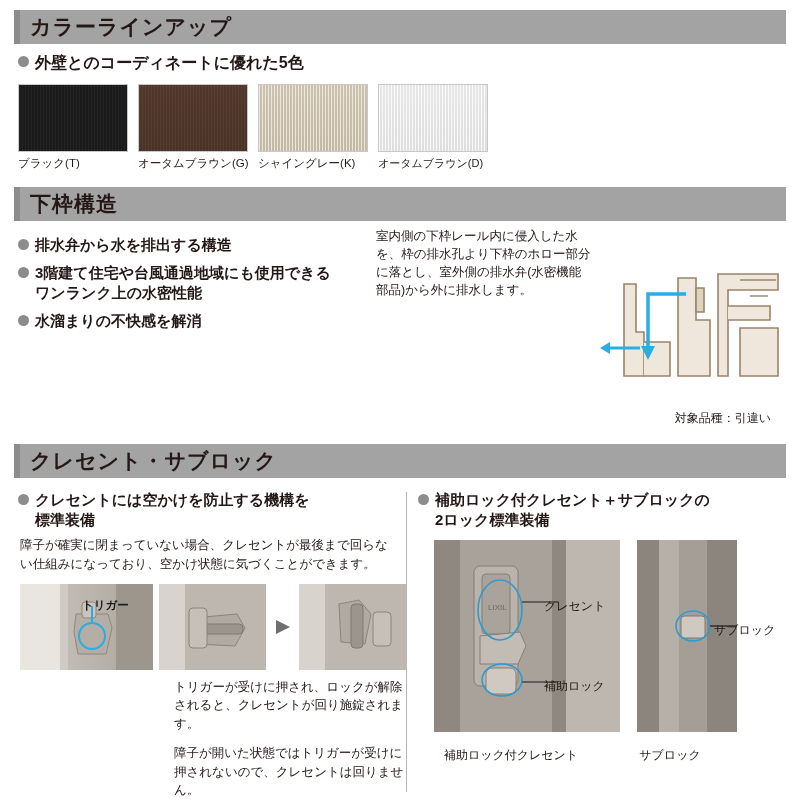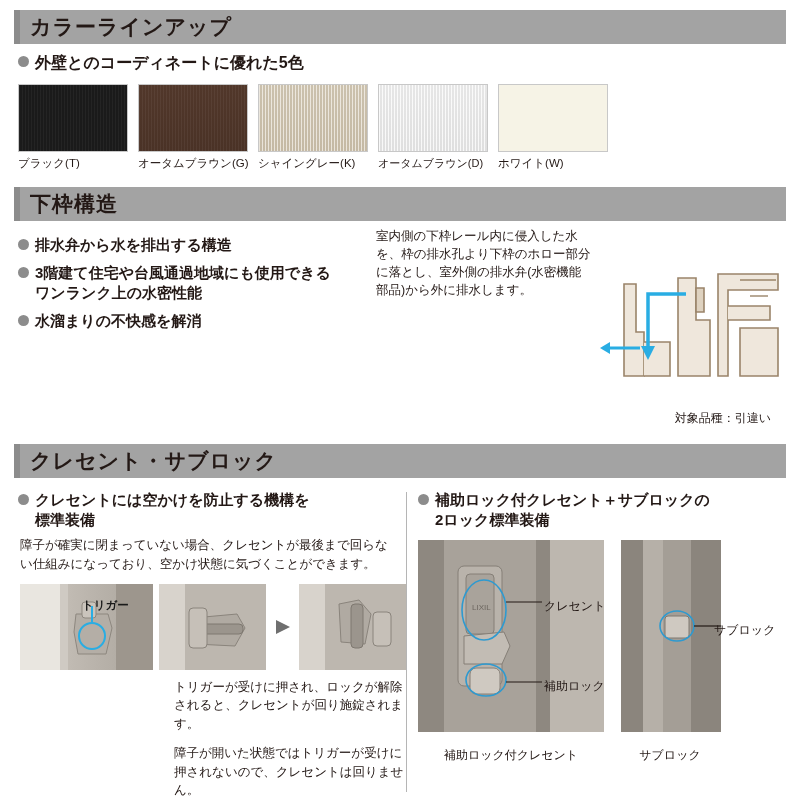--- a/index.html
+++ b/index.html
@@ -198,24 +198,20 @@
       <div class="swatch sw-brown"></div>
       <div class="swatch-label">オータムブラウン(G)</div>
     </div>
     <div class="swatch-col">
       <div class="swatch sw-shiny"></div>
       <div class="swatch-label">シャイングレー(K)</div>
     </div>
     <div class="swatch-col">
       <div class="swatch sw-silver"></div>
       <div class="swatch-label" style="font-size:11px;">オータムブラウン(D)</div>
-    </div>
-    <div class="swatch-col">
-      <div class="swatch sw-white"></div>
-      <div class="swatch-label">ホワイト(W)</div>
     </div>
   </div>
 
   <div class="sec-head" style="margin-top:16px;">
     <div class="bar"></div>
     <div class="txt">下枠構造</div>
   </div>
 
   <div class="two-col">
     <div class="col-left">
@@ -339,21 +335,21 @@
 
     <div class="cr-right">
       <div class="bullet" style="margin-left:0;">
         <div class="dot"></div>
         <div class="btxt">
           <div>補助ロック付クレセント＋サブロックの</div>
           <div>2ロック標準装備</div>
         </div>
       </div>
 
-      <div style="display:flex; gap:17px; margin-top:10px;">
+      <div style="display:flex; gap:17px; margin-top:10px;margin-left:16px;">
 
         <div class="photo" style="width:186px;height:192px;background:linear-gradient(90deg,#b4aea6 0%,#9e978f 100%);">
           <svg width="186" height="192" viewBox="0 0 186 192">
             <rect x="0" y="0" width="186" height="192" fill="#a8a29a"></rect>
             <rect x="0" y="0" width="26" height="192" fill="#8e8880"></rect>
             <rect x="130" y="0" width="56" height="192" fill="#bdb7af"></rect>
             <rect x="118" y="0" width="14" height="192" fill="#8e8880"></rect>
 
             <rect x="40" y="26" width="44" height="120" rx="6" fill="#b9b3ab" stroke="#857f77"></rect>
             <rect x="48" y="34" width="28" height="60" rx="4" fill="#a9a39b" stroke="#857f77"></rect>

